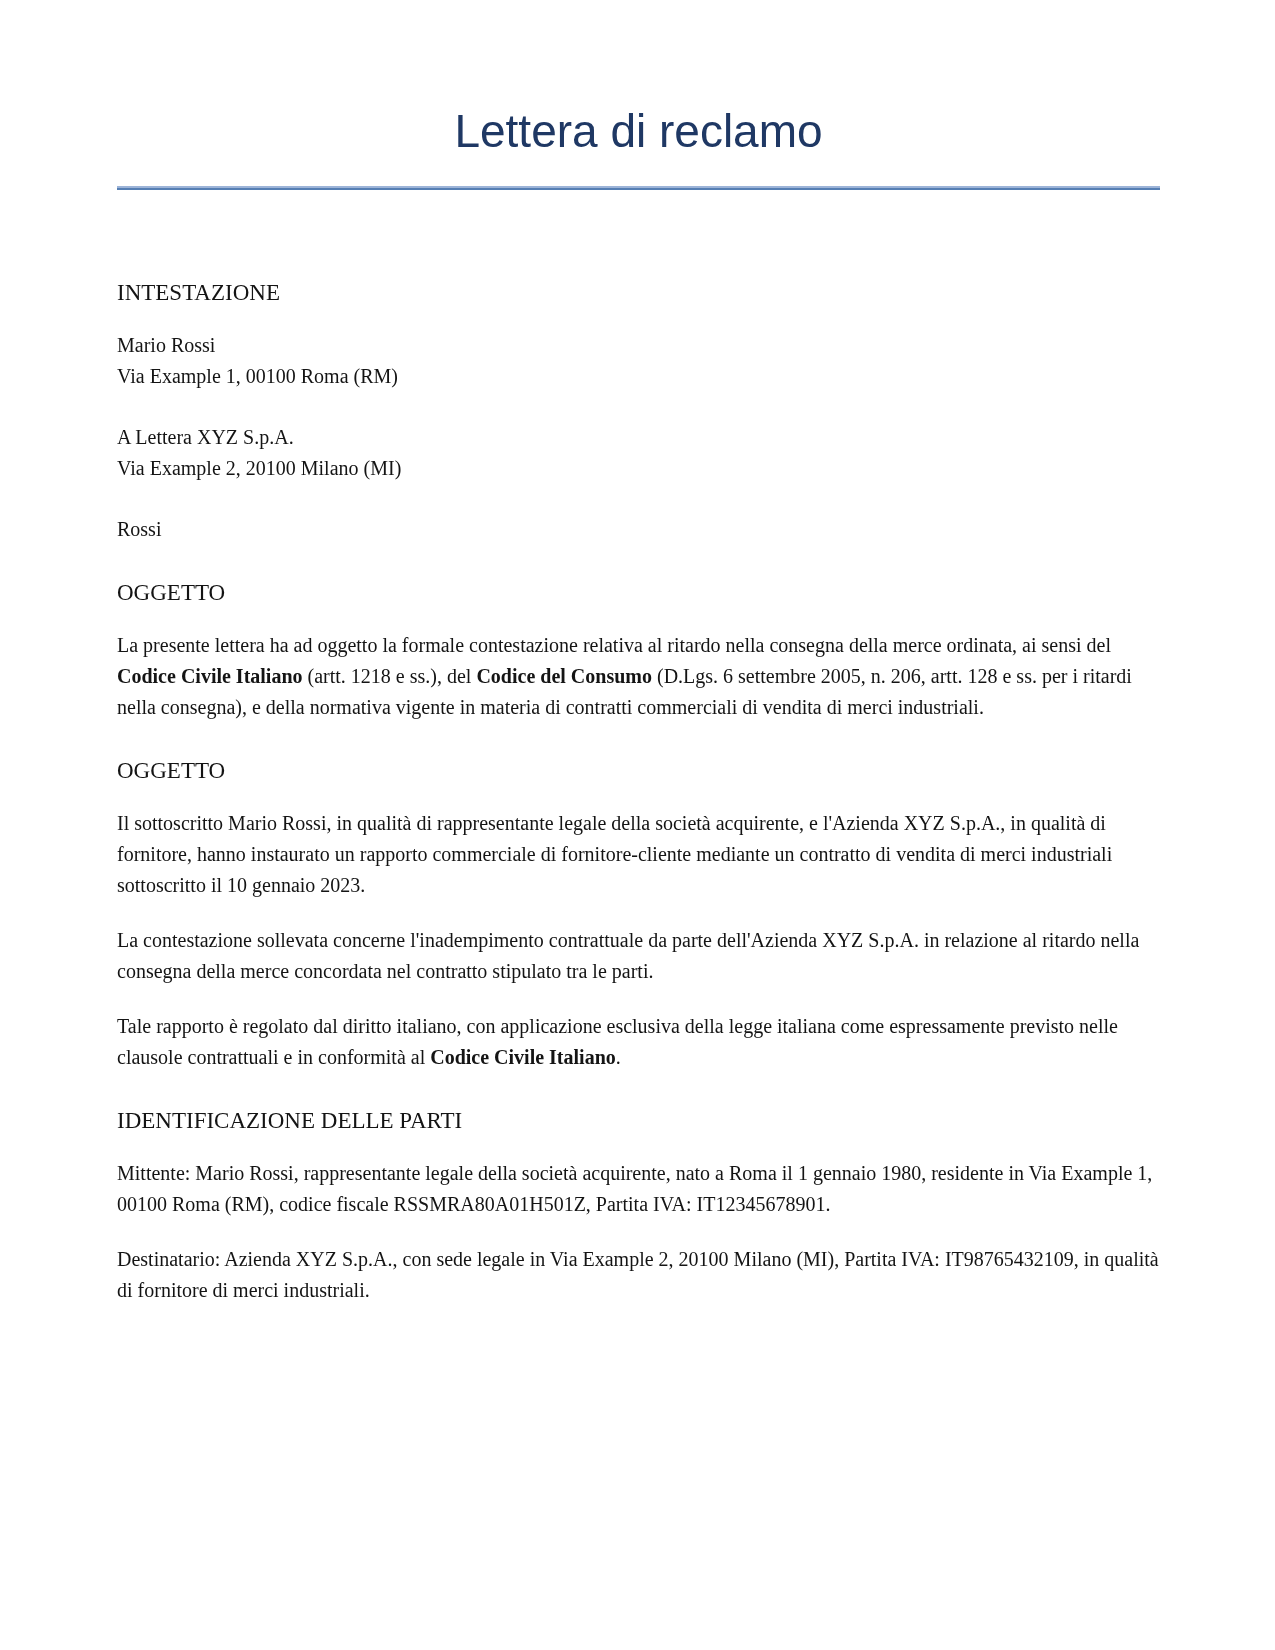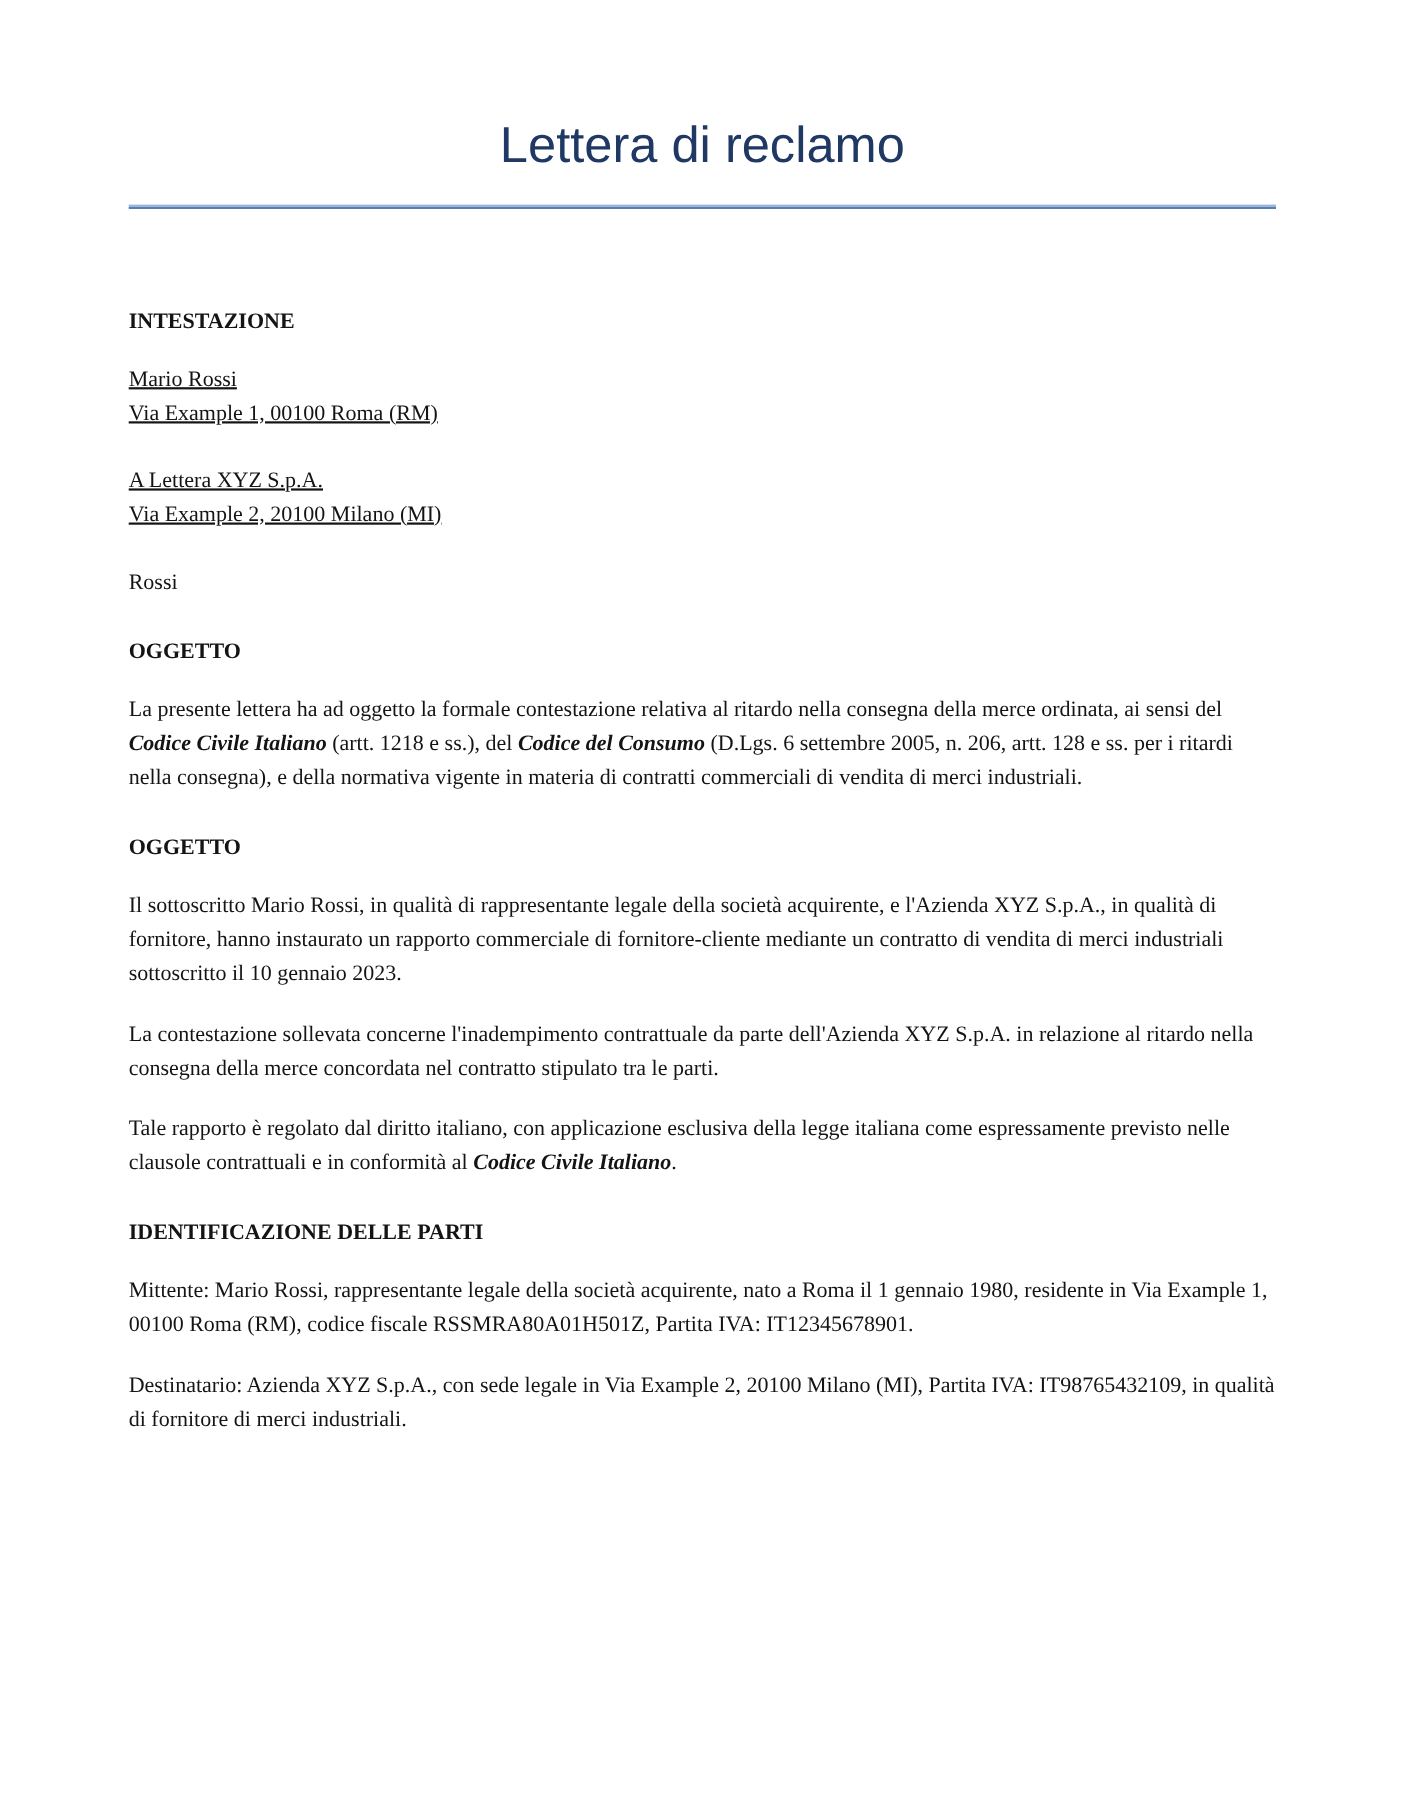--- a/index.html
+++ b/index.html
@@ -38,37 +38,36 @@
     margin-top: 28px;
     background: linear-gradient(to bottom, #9db4d8 0 45%, #567fb4 45% 100%);
   }
   .section {
     margin-top: 32px;
   }
   .section.first {
     margin-top: 87px;
   }
   .section-heading {
-    font-weight: bold;
-    font-size: 20px;
+    font-weight: normal;
+    font-size: 23px;
     line-height: 31px;
     margin: 0 0 22px 0;
   }
   .para {
     margin: 0 0 24px 0;
   }
   .address-block {
     margin: 0 0 30px 0;
-    text-decoration: underline;
   }
   .para:last-child,
   .address-block:last-child {
     margin-bottom: 0;
   }
-  b { font-weight: bold; font-style: italic; }
+  b { font-weight: bold; }
 </style>
 </head>
 <body>
 
 <div class="page">
 
   <h1 class="doc-title">Lettera di reclamo</h1>
 
   <div class="title-rule"></div>
 

